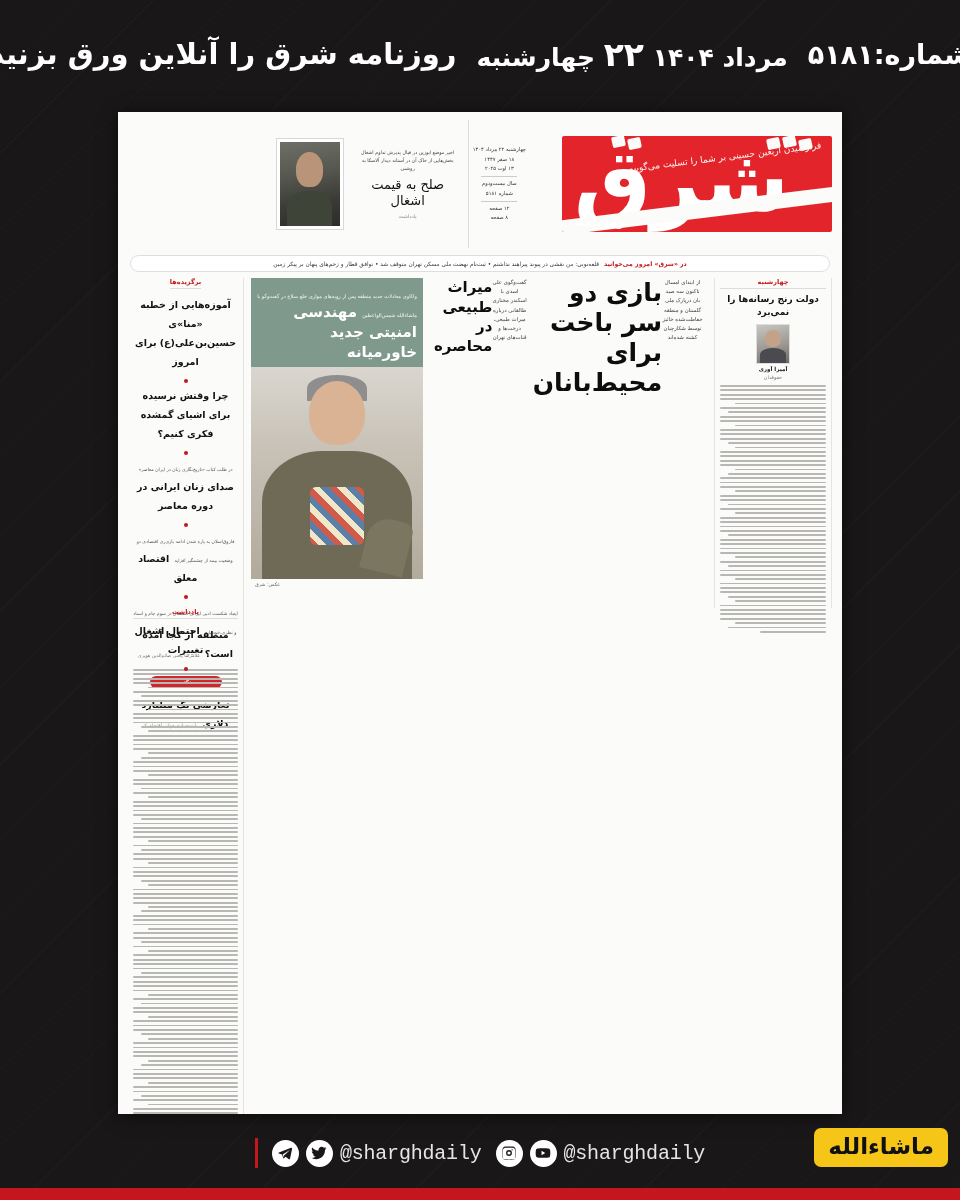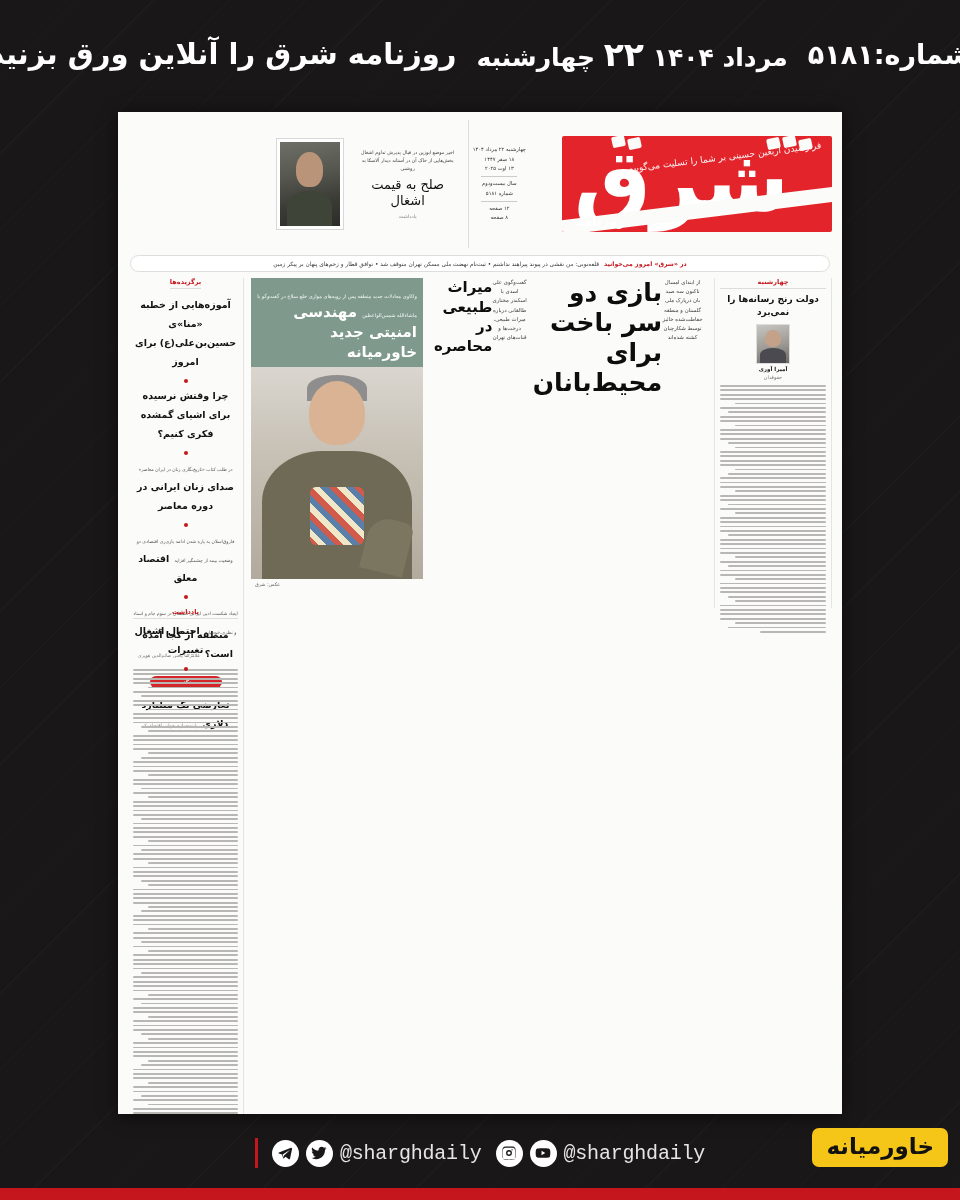--- a/index.html
+++ b/index.html
@@ -993,14 +993,14 @@
     </span>
     <span class="sicon">
       <svg viewBox="0 0 24 24">
           <path d="M22.5 7.2c-.3-1-1-1.8-2-2C18.7 4.7 12 4.7 12 4.7s-6.7 0-8.5.5c-1 .2-1.8 1-2 2C1 9 1 12 1 12s0 3 .5 4.8c.3 1 1 1.8 2 2 1.8.5 8.5.5 8.5.5s6.7 0 8.5-.5c1-.2 1.8-1 2-2 .5-1.8.5-4.8.5-4.8s0-3-.5-4.8zM9.8 15.3V8.7l5.6 3.3-5.6 3.3z"></path>
         </svg>
     </span>
     <span class="shandle">@sharghdaily</span>
   </div>
 </div>
 
-<div class="watermark">خاورمیانه</div>
+<div class="watermark">ماشاءالله</div>
 <div class="bottom-strip"></div>
 
 </body></html>

